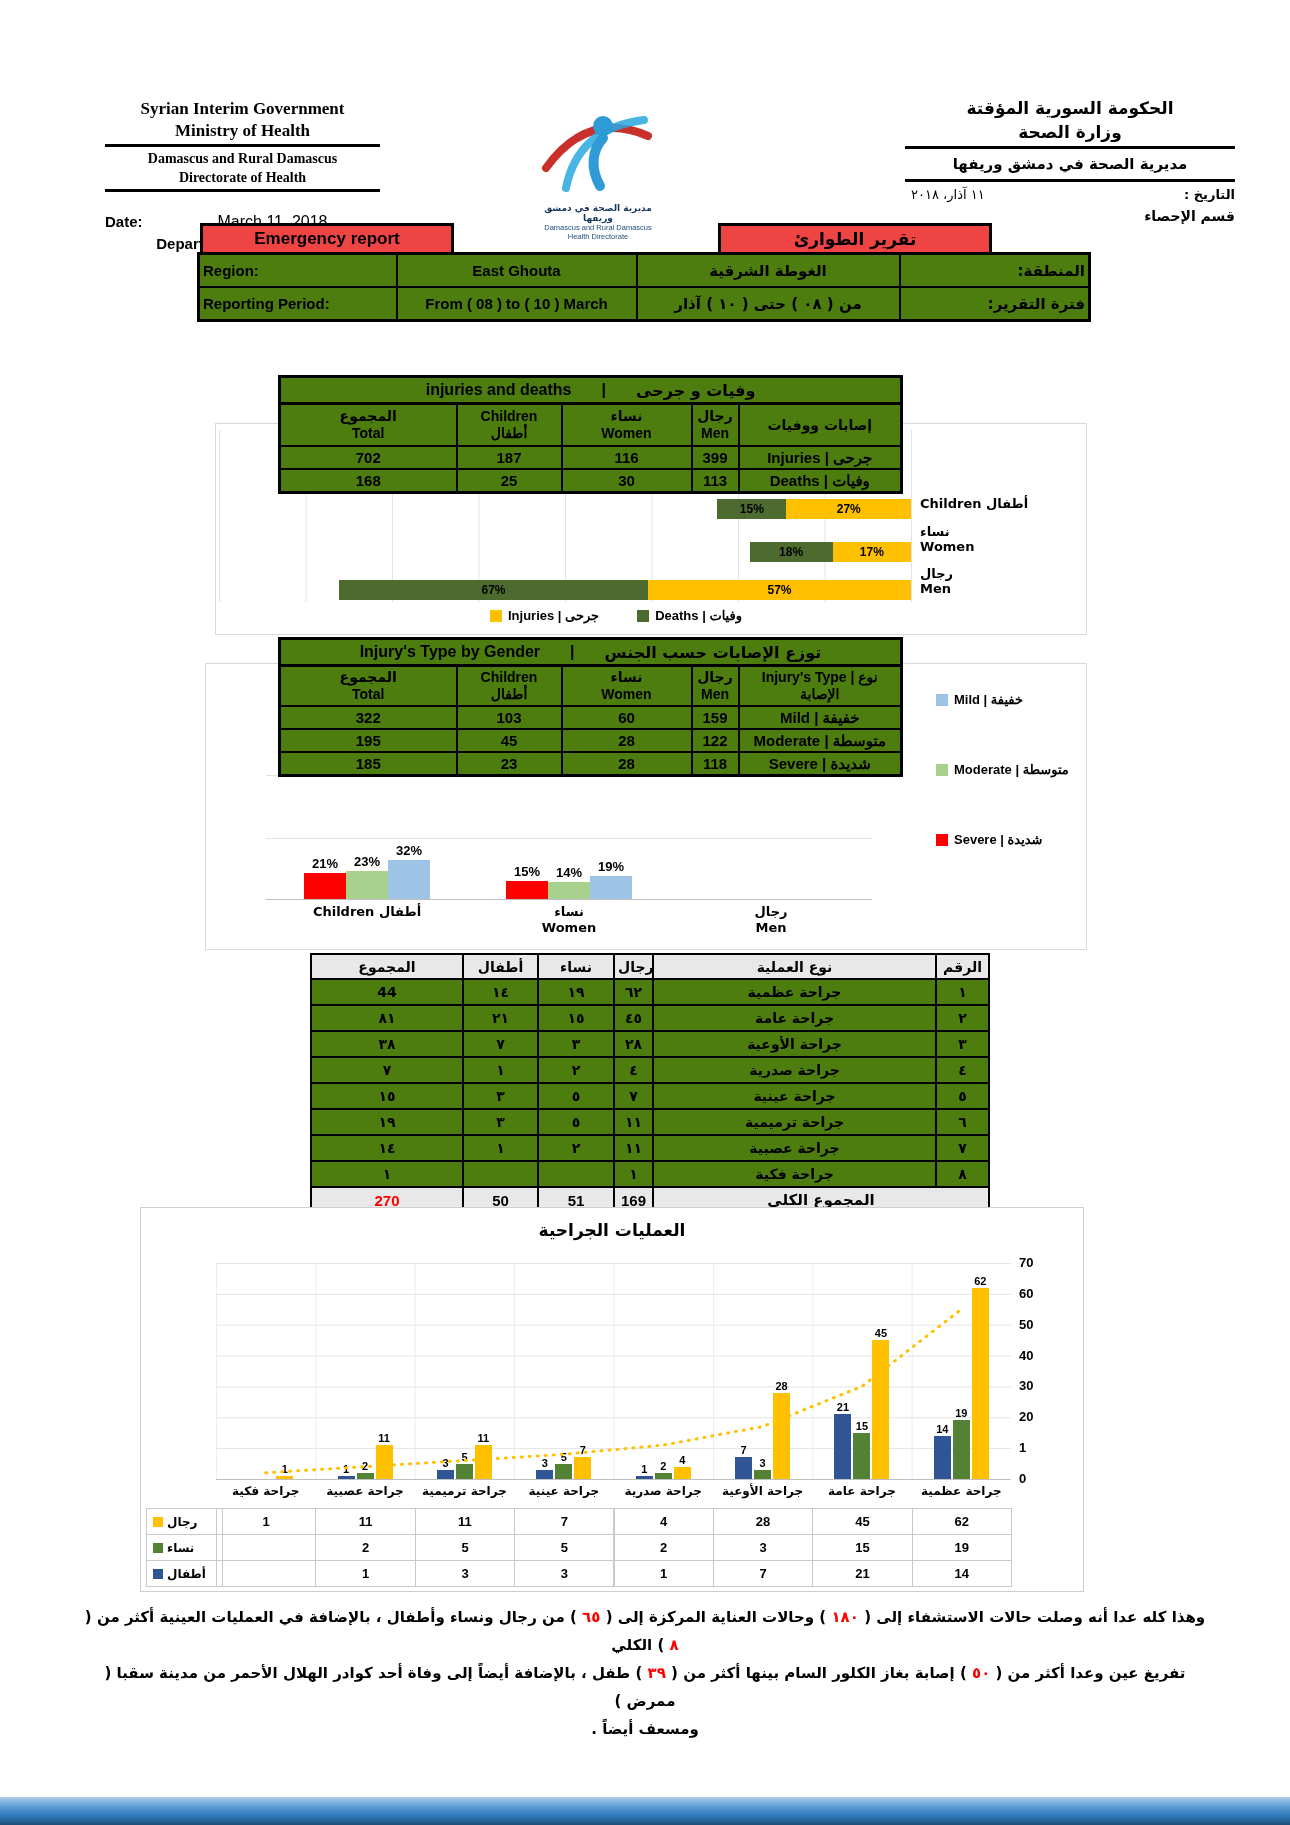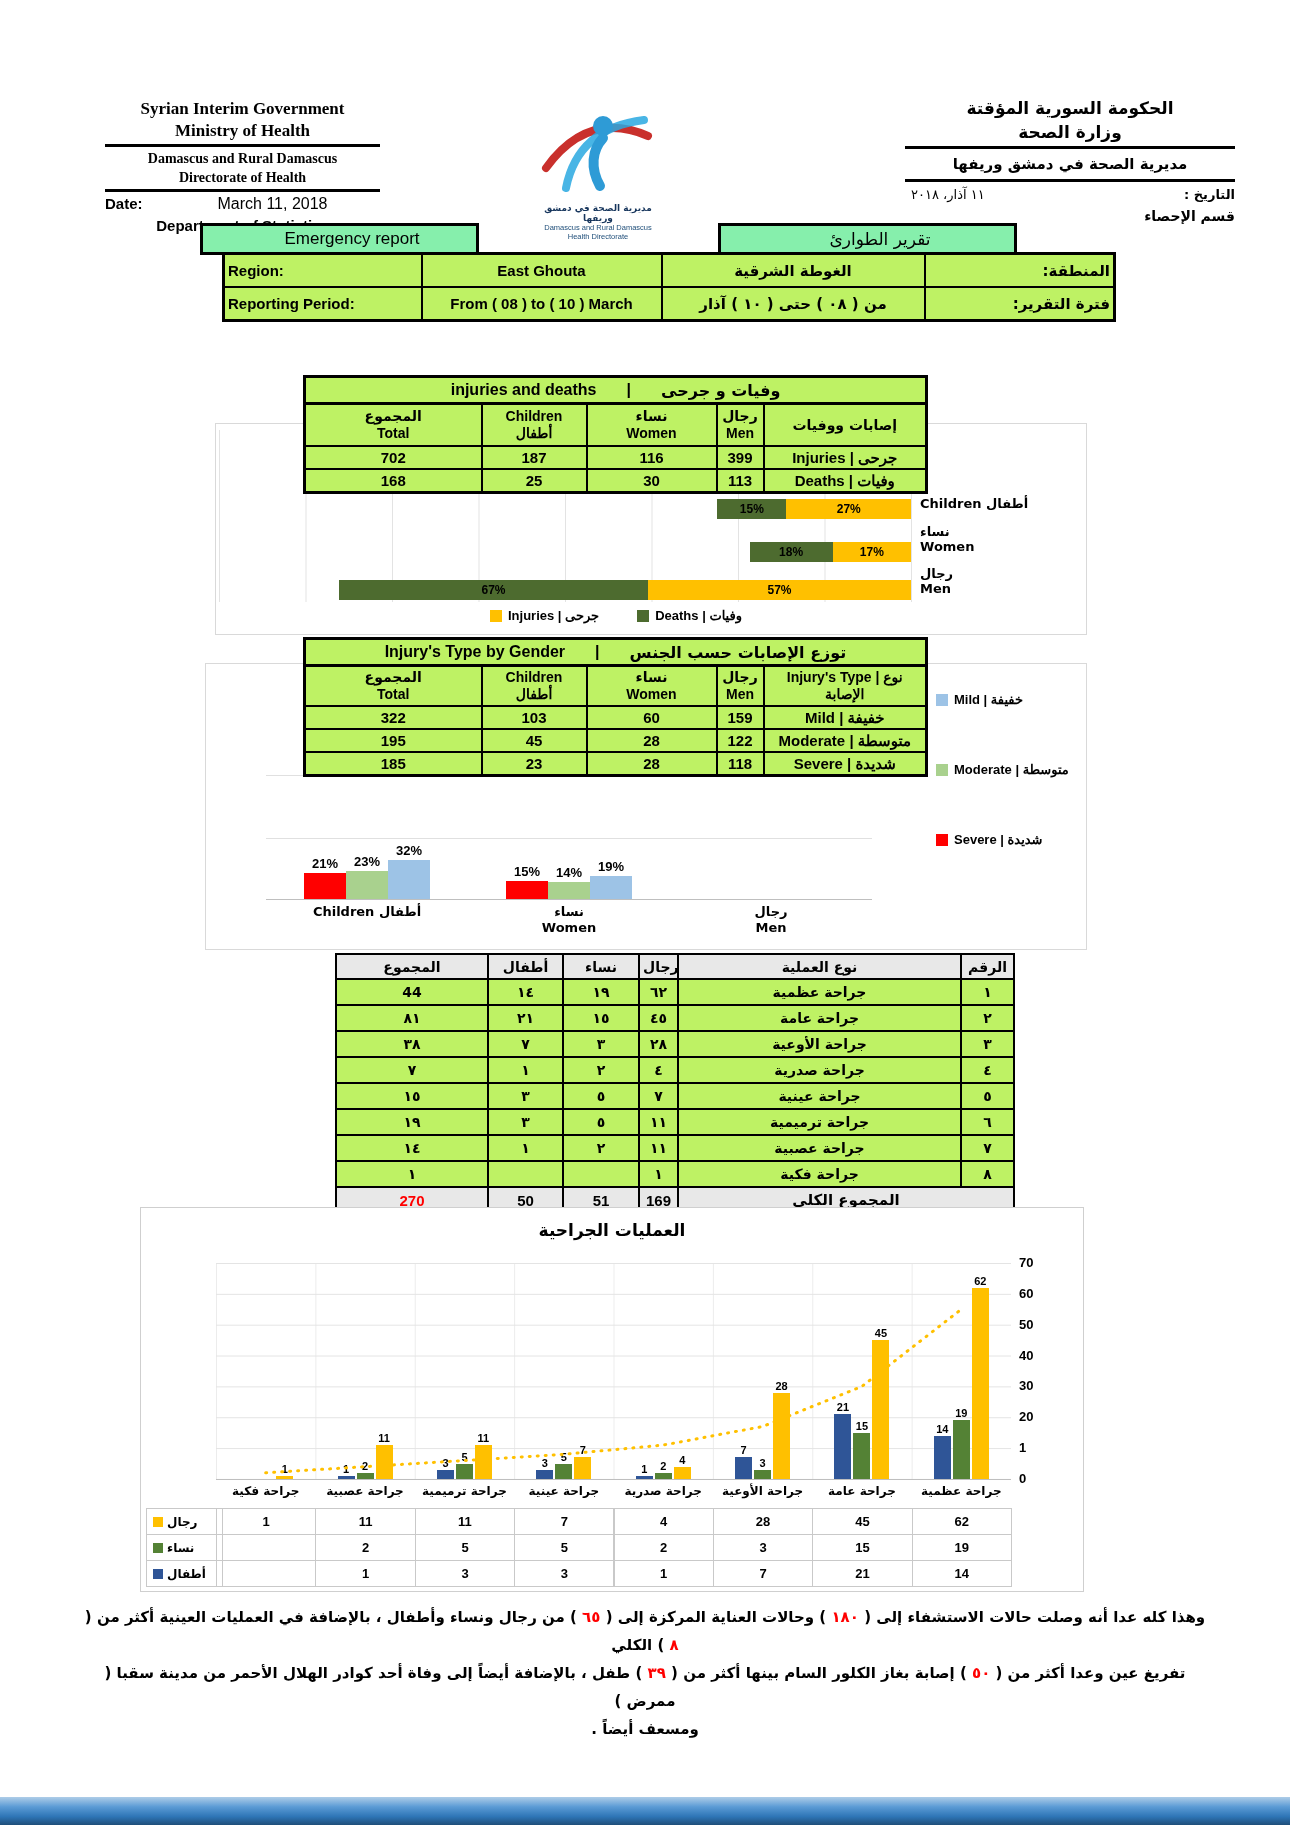--- a/index.html
+++ b/index.html
@@ -6,44 +6,44 @@
   .page{position:relative;width:1290px;height:1825px;background:#fff;overflow:hidden;
         font-family:"Liberation Sans",sans-serif;color:#000;}
   .abs{position:absolute;}
   .ar{font-family:"DejaVu Sans",sans-serif;}
 
   
   .hdr-left{left:105px;top:98px;width:275px;text-align:center;}
   .hdr-left .l1{font-size:17px;font-weight:bold;font-family:"Liberation Serif",serif;line-height:22px;}
   .hdr-left .l2{font-size:14px;font-weight:bold;font-family:"Liberation Serif",serif;line-height:19px;}
   .rule3{border-top:3px solid #000;margin:2px 0;}
-  .date-row{display:flex;font-size:15px;font-weight:bold;margin-top:3px;}
+  .date-row{display:flex;font-size:15px;font-weight:bold;margin-top:21px;}
   .date-row .dl{width:60px;text-align:left;}
   .date-row .dv{flex:1;text-align:center;font-weight:normal;font-size:16px;}
   .dept{font-size:15px;font-weight:bold;margin-top:4px;}
 
   .hdr-right{left:905px;top:96px;width:330px;direction:rtl;}
   .hdr-right .l1{font-size:17px;font-weight:bold;text-align:center;line-height:24px;letter-spacing:1px;}
   .hdr-right .l3{font-size:15px;font-weight:bold;text-align:center;line-height:26px;letter-spacing:1px;}
   .hdr-right .date{font-size:13px;text-align:left;direction:rtl;padding-left:6px;line-height:22px;}
   .hdr-right .date .lbl{float:right;font-weight:bold;}
   .hdr-right .dept-ar{font-size:14px;font-weight:bold;text-align:right;line-height:20px;}
 
   .logo-wrap{left:533px;top:106px;width:130px;text-align:center;}
   .logo-cap-ar{font-size:9px;font-weight:bold;color:#16355c;margin-top:1px;}
   .logo-cap-en{font-size:7.5px;color:#1F4E79;line-height:9px;}
 
   
   .box-title{border:3px solid #000;display:flex;align-items:center;justify-content:center;
-             font-size:17px;font-weight:normal;background:#86efac;padding-left:25px;}
+             font-size:17px;font-weight:bold;background:#ef4444;}
   .box-en{left:200px;top:223px;width:248px;height:26px;}
   .box-ar{left:718px;top:223px;width:268px;height:26px;direction:rtl;letter-spacing:2px;}
 
   
-  table.blk{border-collapse:collapse;table-layout:fixed;background:#bef264;margin-left:25px;}
+  table.blk{border-collapse:collapse;table-layout:fixed;background:#4d7c0f;}
   table.blk td,table.blk th{border:2px solid #000;padding:0 3px;vertical-align:middle;
        text-align:center;font-weight:bold;overflow:hidden;}
   .outer3{border:3px solid #000;}
 
   .info-tbl{left:197px;top:252px;width:891px;}
   .info-tbl td{height:31px;font-size:15px;}
   .info-tbl .lft{text-align:left;}
   .info-tbl .rgt{text-align:right;}
 
   .cas-tbl{left:278px;top:375px;width:622px;}

